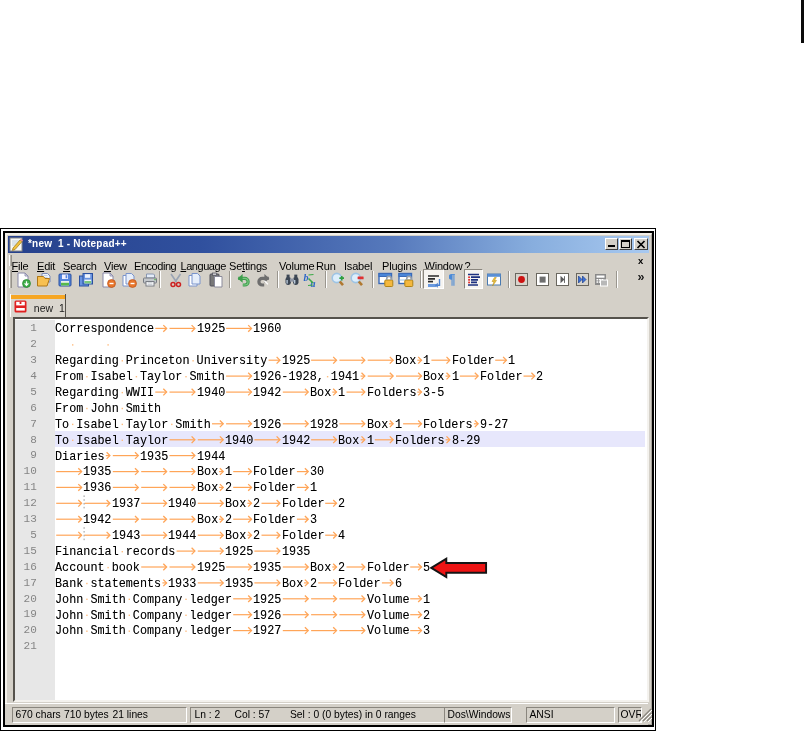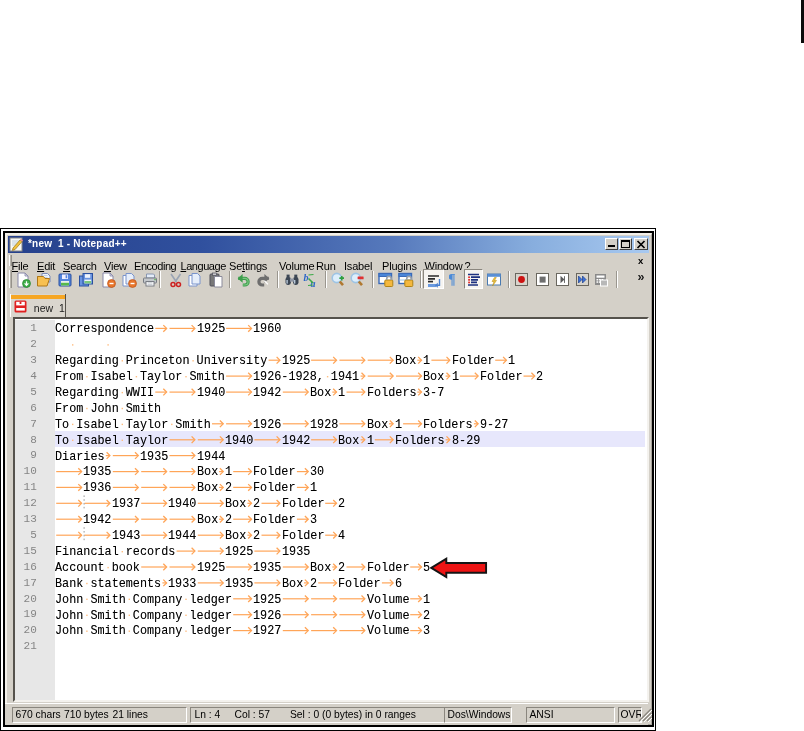--- a/index.html
+++ b/index.html
@@ -321,21 +321,21 @@
       <span style="left:479.8px">Folder</span>
       <span style="left:536.4px">2</span>
     </div>
 <div class="crow" style="top:383.6px">
       <span style="left:55.0px">Regarding WWII</span>
       <span style="left:196.6px">1940</span>
       <span style="left:253.2px">1942</span>
       <span style="left:309.9px">Box</span>
       <span style="left:338.2px">1</span>
       <span style="left:366.5px">Folders</span>
-      <span style="left:423.2px">3-7</span>
+      <span style="left:423.2px">3-5</span>
     </div>
 <div class="crow" style="top:399.5px">
       <span style="left:55.0px">From John Smith</span>
     </div>
 <div class="crow" style="top:415.4px">
       <span style="left:55.0px">To Isabel Taylor Smith</span>
       <span style="left:253.2px">1926</span>
       <span style="left:309.9px">1928</span>
       <span style="left:366.5px">Box</span>
       <span style="left:394.8px">1</span>
@@ -681,21 +681,21 @@
         <path d="M418.2 627.3L421.5 630.6L418.2 633.9" stroke="#FFA558" stroke-width="1.3" fill="none"></path>
         <path d="M84.1 495.4V510.3" stroke="#9a9a9a" stroke-width="1" stroke-dasharray="1.6,2.2" fill="none"></path>
         <path d="M84.1 527.2V542.1" stroke="#9a9a9a" stroke-width="1" stroke-dasharray="1.6,2.2" fill="none"></path>
       </g>
     </svg>
   <svg id="redarrow" width="58" height="22" viewBox="0 0 58 22">
     <path d="M1.3 10.9L16.3 1.7v4.3h39.8v9.8H16.3v4.3z" fill="#ee1414" stroke="#151515" stroke-width="1.9" stroke-linejoin="miter"></path>
   </svg>
   <div id="status">
       <div class="spanel" style="left:7px;width:175px"><span style="position:absolute;left:2.5px;top:1.4px">670 chars</span><span style="position:absolute;left:51px;top:1.4px">710 bytes</span><span style="position:absolute;left:99.5px;top:1.4px">21 lines</span></div>
-      <div class="spanel" style="left:184.5px;width:258.5px"><span style="position:absolute;left:4px;top:1.4px">Ln : 4</span><span style="position:absolute;left:44px;top:1.4px">Col : 57</span><span style="position:absolute;left:99.5px;top:1.4px">Sel : 0 (0 bytes) in 0 ranges</span></div>
+      <div class="spanel" style="left:184.5px;width:258.5px"><span style="position:absolute;left:4px;top:1.4px">Ln : 2</span><span style="position:absolute;left:44px;top:1.4px">Col : 57</span><span style="position:absolute;left:99.5px;top:1.4px">Sel : 0 (0 bytes) in 0 ranges</span></div>
       <div class="spanel" style="left:439px;width:68px"><span style="position:absolute;left:2.5px;top:1.4px">Dos\Windows</span></div>
       <div class="spanel" style="left:521px;width:88.5px"><span style="position:absolute;left:2.5px;top:1.4px">ANSI</span></div>
       <div class="spanel" style="left:612.5px;width:24px"><span style="position:absolute;left:2px;top:1.4px">OVR</span></div>
     </div>
   <svg id="grip" width="15" height="15" viewBox="0 0 15 15">
     <path d="M14 2L2 14M14 6L6 14M14 10l-4 4" stroke="#8a867e" stroke-width="1.3"></path>
     <path d="M15 3L3 15M15 7L7 15M15 11l-4 4" stroke="#fff" stroke-width="1"></path>
   </svg>
 </div>
 </body></html>

